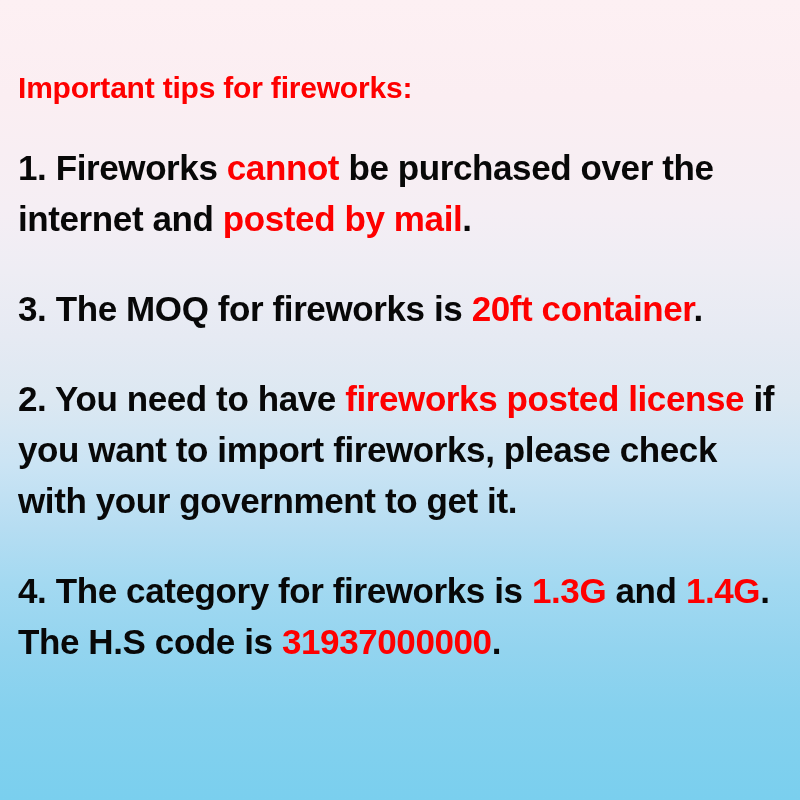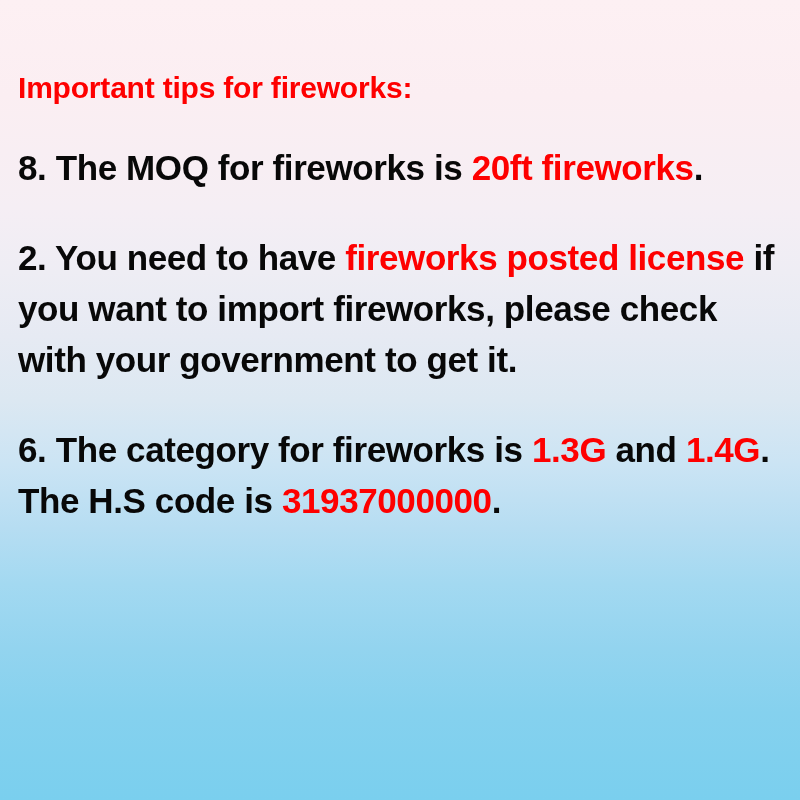--- a/index.html
+++ b/index.html
@@ -68,18 +68,19 @@
   }
 </style>
 </head>
 <body>
 
 <div class="tips-card">
 
   <h1 class="tips-title">Important tips for fireworks:</h1>
 
   <ul class="tip-list">
-    <li class="tip-item"><span class="seg">8. The MOQ for fireworks is </span><span class="seg hl">20ft fireworks</span><span class="seg">.</span></li>
+    <li class="tip-item"><span class="seg">1. Fireworks </span><span class="seg hl">cannot</span><span class="seg"> be purchased over the internet and </span><span class="seg hl">posted by mail</span><span class="seg">.</span></li>
+    <li class="tip-item"><span class="seg">3. The MOQ for fireworks is </span><span class="seg hl">20ft container</span><span class="seg">.</span></li>
     <li class="tip-item"><span class="seg">2. You need to have </span><span class="seg hl">fireworks posted license</span><span class="seg"> if you want to import fireworks, please check with your government to get it.</span></li>
-    <li class="tip-item"><span class="seg">6. The category for fireworks is </span><span class="seg hl">1.3G</span><span class="seg"> and </span><span class="seg hl">1.4G</span><span class="seg">. The H.S code is </span><span class="seg hl">31937000000</span><span class="seg">.</span></li>
+    <li class="tip-item"><span class="seg">4. The category for fireworks is </span><span class="seg hl">1.3G</span><span class="seg"> and </span><span class="seg hl">1.4G</span><span class="seg">. The H.S code is </span><span class="seg hl">31937000000</span><span class="seg">.</span></li>
   </ul>
 
 </div>
 
 </body></html>

